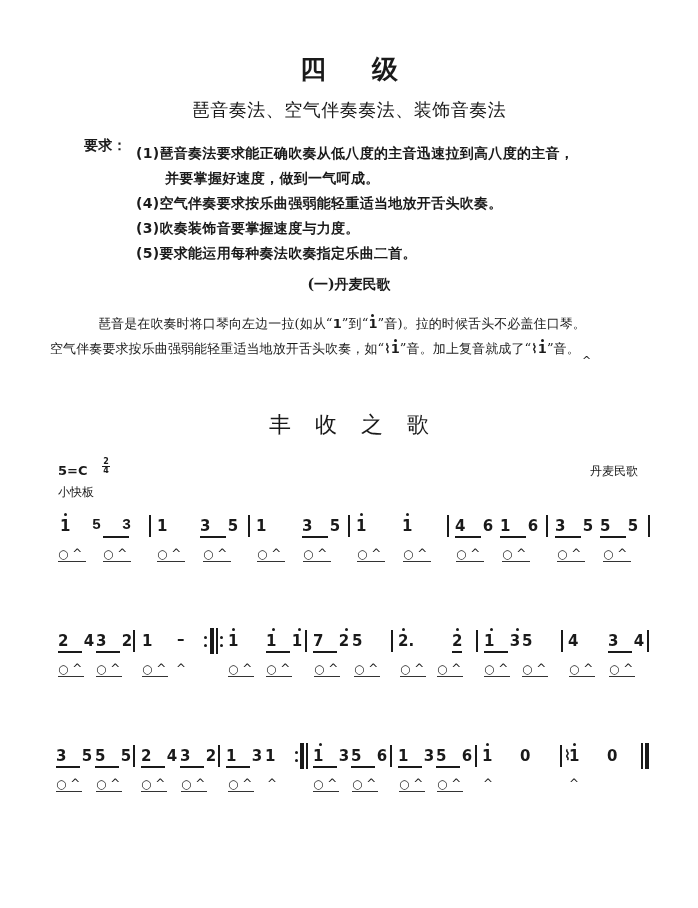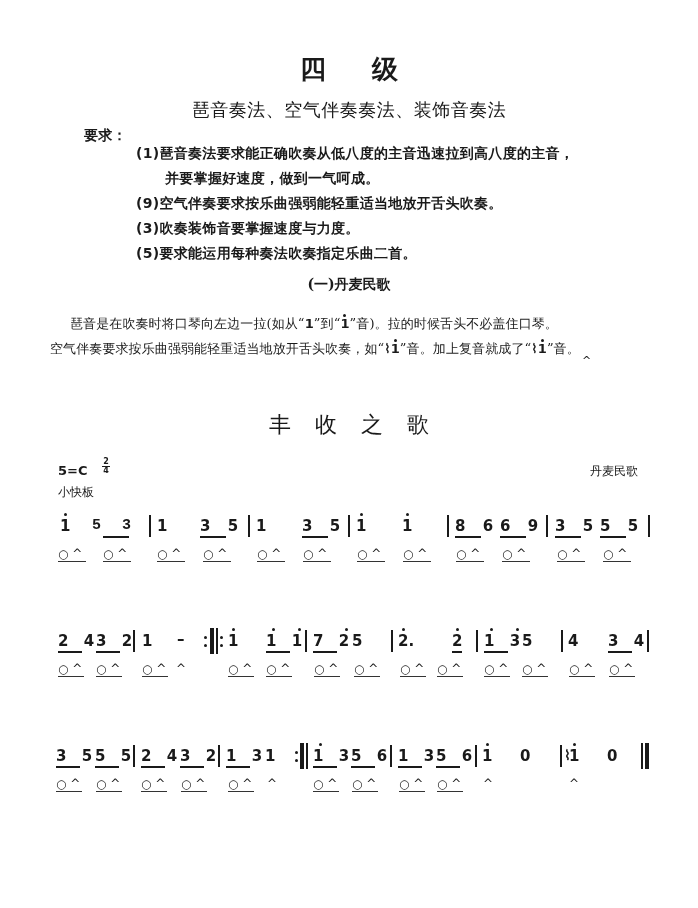--- a/index.html
+++ b/index.html
@@ -63,30 +63,30 @@
   }
   .bline { position: absolute; height: 1px; background: #333; }
   .dash { position: absolute; font-family: "DejaVu Sans", sans-serif; font-weight: bold; font-size: 15px; }
 </style>
 </head>
 <body>
 
 <div class="abs level-title">四级</div>
 <div class="abs subtitle">琶音奏法、空气伴奏奏法、装饰音奏法</div>
 
-<div class="abs req" style="left:84px; top:127px;text-align:center;">要求：</div>
+<div class="abs req" style="left:84px; top:137px;text-align:center;">要求：</div>
 <div class="abs req" style="left:136px; top:145px;">(1)琶音奏法要求能正确吹奏从低八度的主音迅速拉到高八度的主音，</div>
 <div class="abs req" style="left:165px; top:170px;">并要掌握好速度，做到一气呵成。</div>
-<div class="abs req" style="left:136px; top:195px;">(9)空气伴奏要求按乐曲强弱能轻重适当地放开舌头吹奏。</div>
+<div class="abs req" style="left:136px; top:195px;">(4)空气伴奏要求按乐曲强弱能轻重适当地放开舌头吹奏。</div>
 <div class="abs req" style="left:136px; top:220px;">(3)吹奏装饰音要掌握速度与力度。</div>
 <div class="abs req" style="left:136px; top:245px;">(5)要求能运用每种奏法吹奏指定乐曲二首。</div>
 
 <div class="abs section-title">(一)丹麦民歌</div>
 
-<div class="abs para" style="left:70px; top:315px;">
+<div class="abs para" style="left:98px; top:315px;">
   <span>琶音是在吹奏时将口琴向左边一拉(如从“</span><span class="pnote">1</span><span>”到“</span><span class="pnote dot-above">1</span><span>”音)。拉的时候舌头不必盖住口琴。</span>
 </div>
 <div class="abs para" style="left:50px; top:340px;">
   <span>空气伴奏要求按乐曲强弱能轻重适当地放开舌头吹奏，如“</span><span class="wave">⌇</span><span class="pnote dot-above">1</span><span>”音。加上复音就成了“</span><span class="wave">⌇</span><span class="pnote dot-above">1</span><span>”音。</span>
 </div>
 <div class="abs" style="left:582px; top:354px; font-family:'DejaVu Sans',sans-serif; font-size:11px;">^</div>
 
 <div class="abs song-title">丰收之歌</div>
 <div class="abs key" style="left:58px; top:463px;">5=C</div>
 <div class="abs" style="left:102px; top:458px; font-family:'DejaVu Sans',sans-serif; font-weight:bold; font-size:8px; line-height:8px; text-align:center; width:8px;">
@@ -106,23 +106,23 @@
   <div class="note" style="left:200px; top:2px; letter-spacing:6px;">3 5</div>
   <div class="beam" style="left:200px; top:21px; width:26px;"></div>
   <div class="bar" style="left:248px; top:0px; height:22px;"></div>
   <div class="note" style="left:256px; top:2px;">1</div>
   <div class="note" style="left:302px; top:2px; letter-spacing:6px;">3 5</div>
   <div class="beam" style="left:302px; top:21px; width:26px;"></div>
   <div class="bar" style="left:348px; top:0px; height:22px;"></div>
   <div class="note" style="left:356px; top:2px;"><span class="d hi">1</span></div>
   <div class="note" style="left:402px; top:2px;"><span class="d hi">1</span></div>
   <div class="bar" style="left:447px; top:0px; height:22px;"></div>
-  <div class="note" style="left:455px; top:2px; letter-spacing:6px;">8 6</div>
+  <div class="note" style="left:455px; top:2px; letter-spacing:6px;">4 6</div>
   <div class="beam" style="left:455px; top:21px; width:26px;"></div>
-  <div class="note" style="left:500px; top:2px; letter-spacing:6px;">6 9</div>
+  <div class="note" style="left:500px; top:2px; letter-spacing:6px;">1 6</div>
   <div class="beam" style="left:500px; top:21px; width:26px;"></div>
   <div class="bar" style="left:546px; top:0px; height:22px;"></div>
   <div class="note" style="left:555px; top:2px; letter-spacing:6px;">3 5</div>
   <div class="beam" style="left:555px; top:21px; width:26px;"></div>
   <div class="note" style="left:600px; top:2px; letter-spacing:6px;">5 5</div>
   <div class="beam" style="left:600px; top:21px; width:26px;"></div>
   <div class="bar" style="left:648px; top:0px; height:22px;"></div>
 
   <div class="breath" style="left:58px; top:32px;">○ ^</div>
   <div class="bline" style="left:58px; top:46px; width:28px;"></div>

